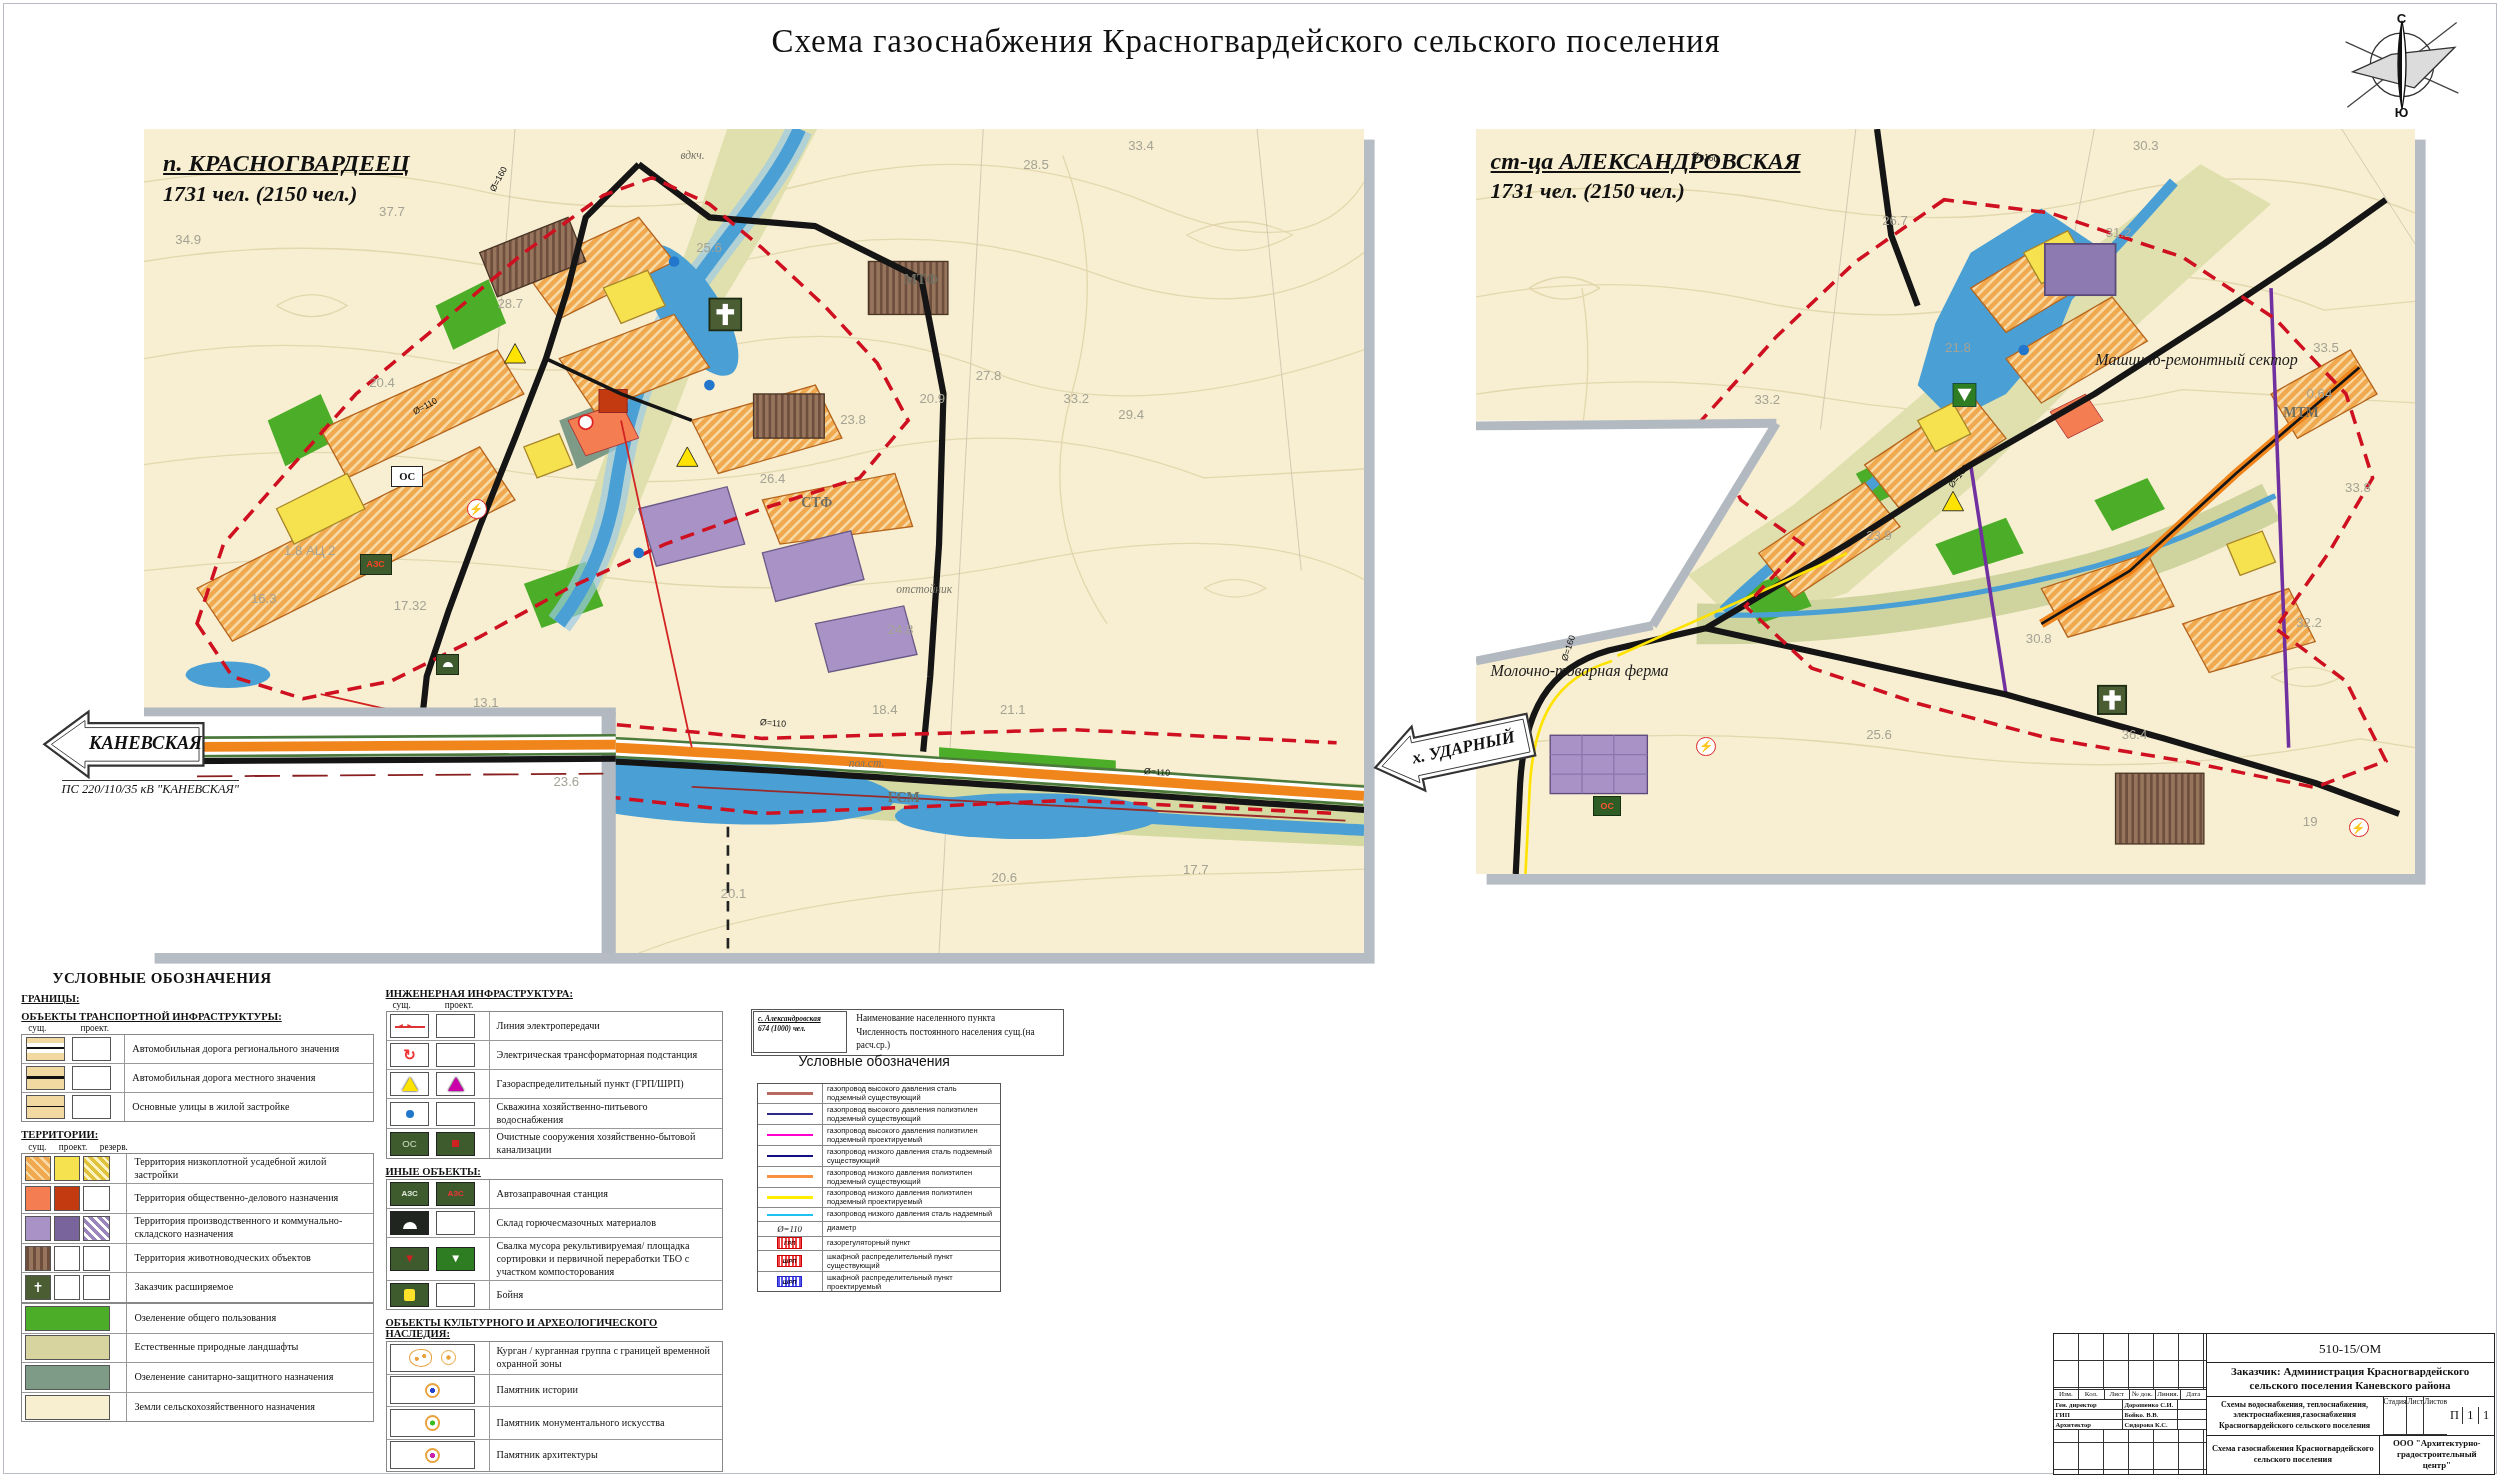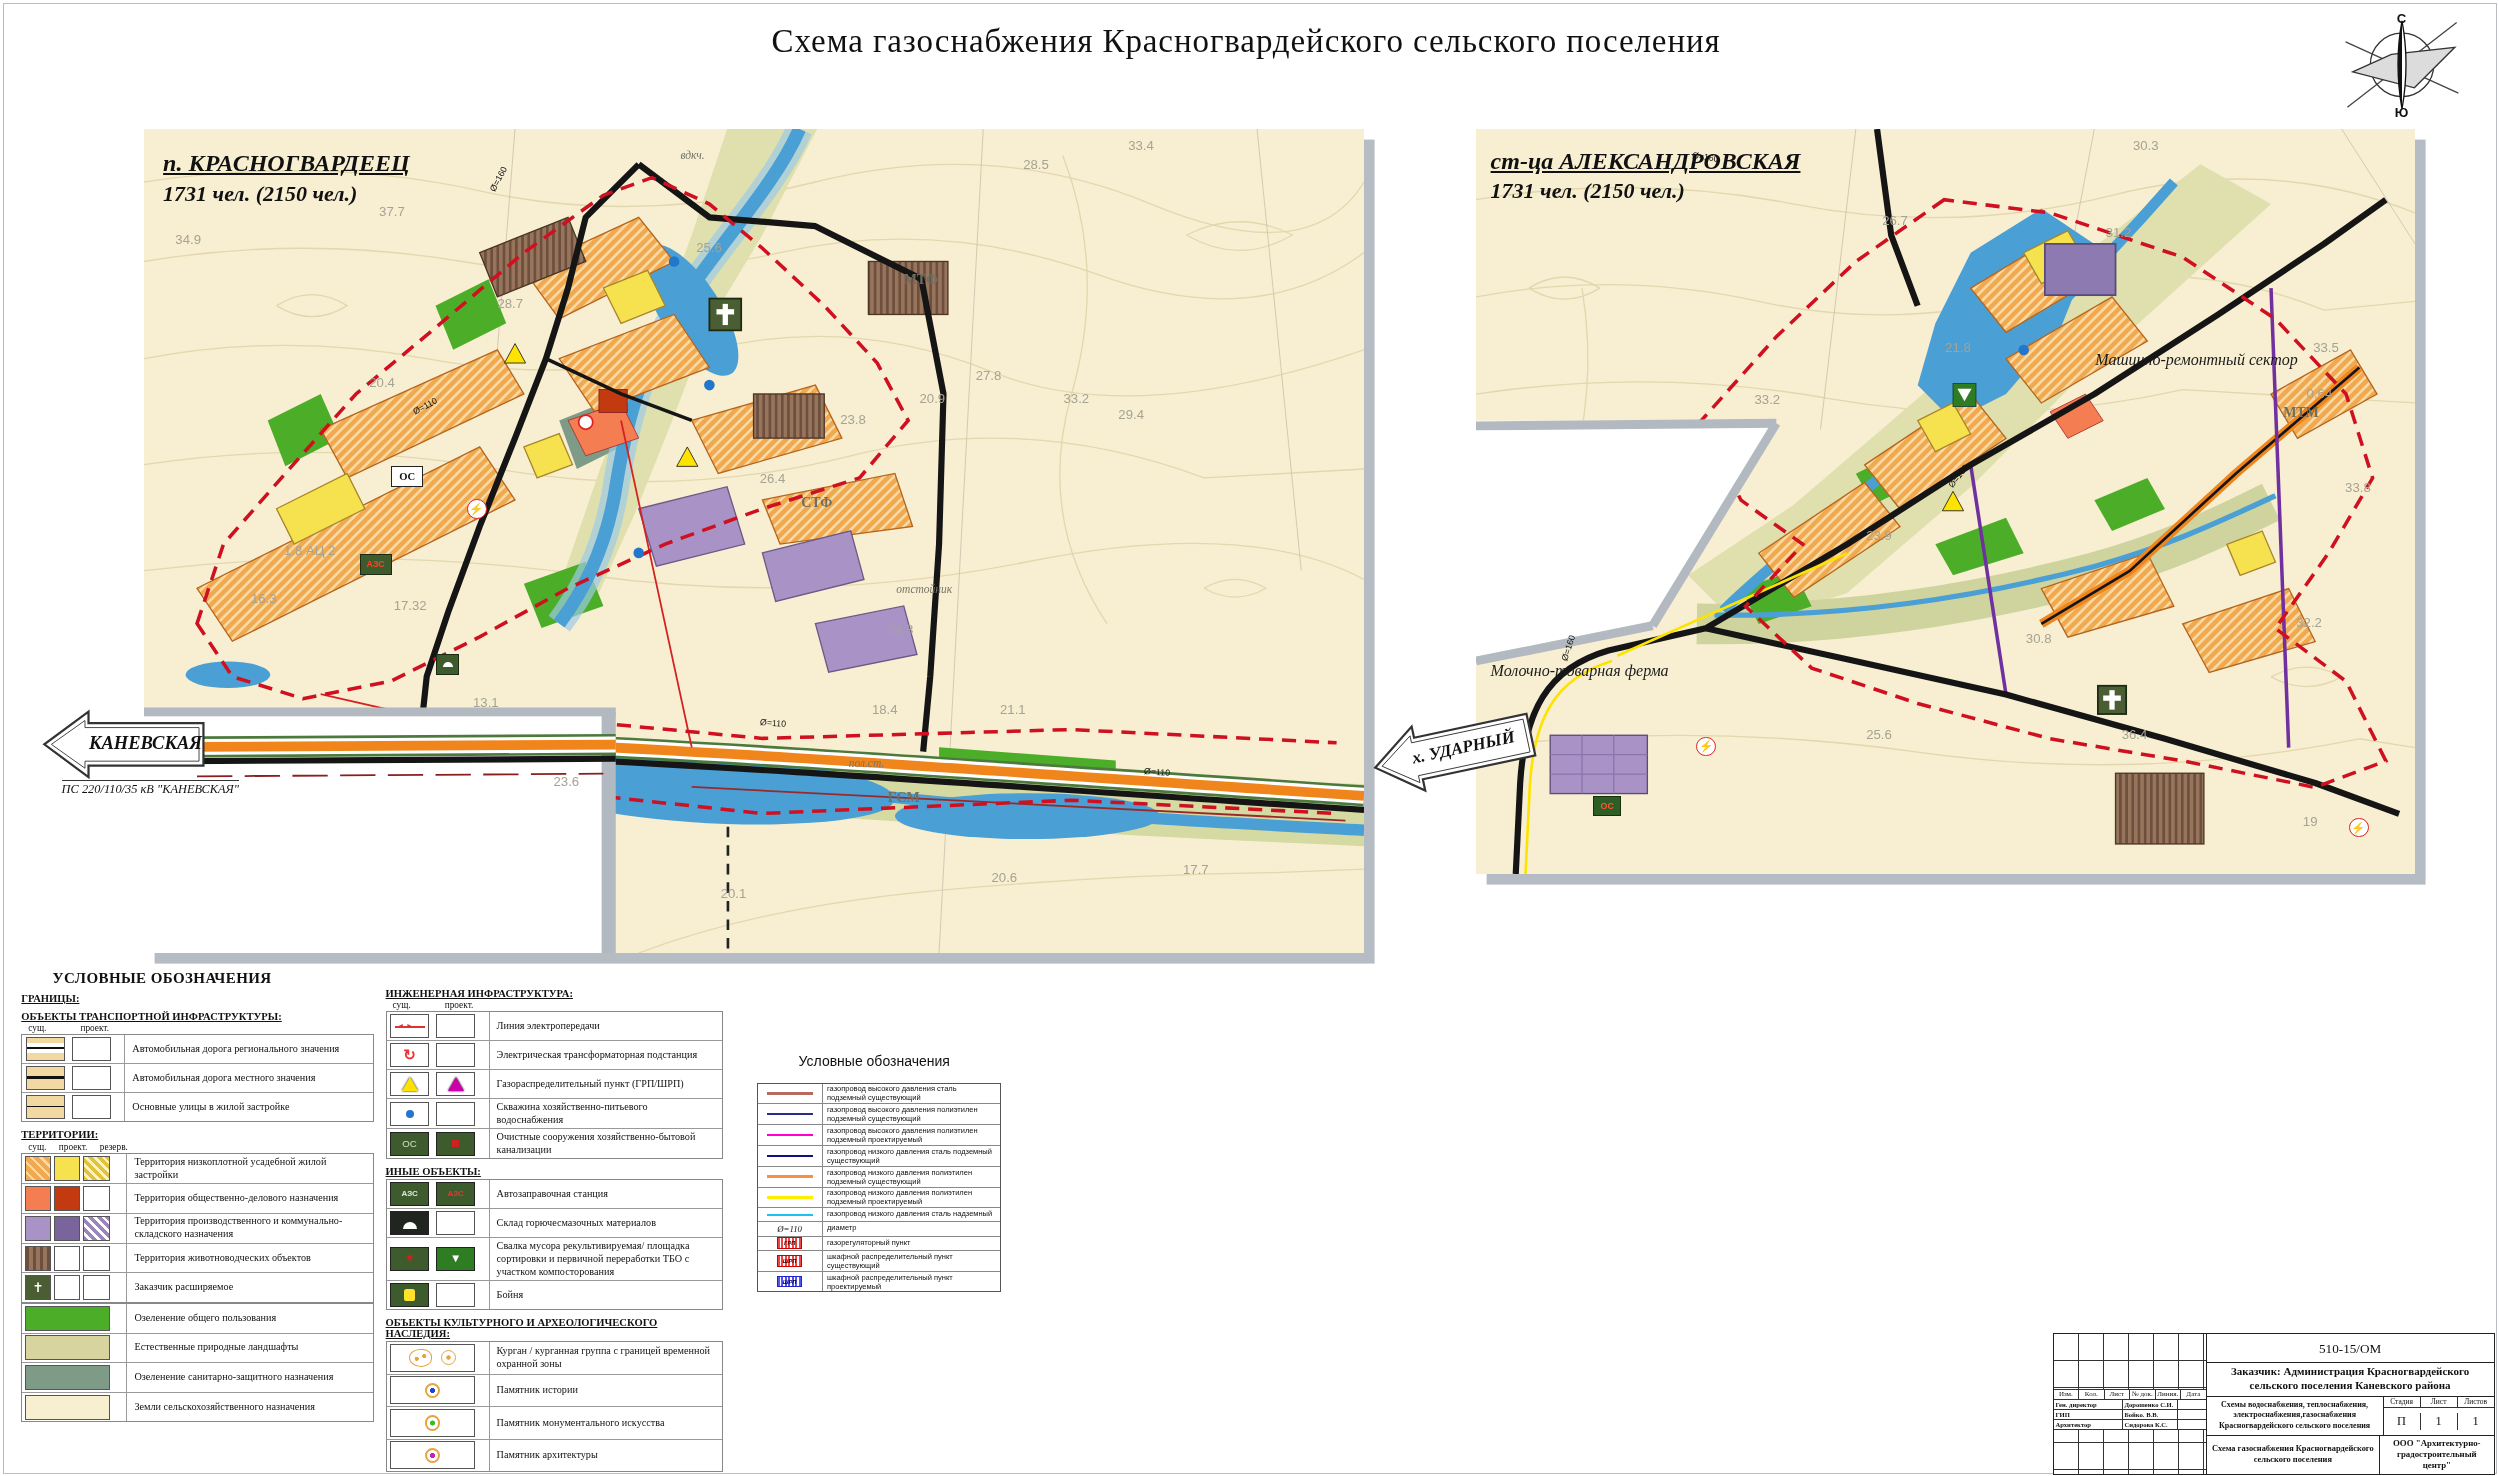--- a/index.html
+++ b/index.html
@@ -130,21 +130,21 @@
   .tb-col:last-child{border-right:none}
   .tb-role-row{display:grid;grid-template-columns:69px 55px 1fr;border-bottom:0.9px solid #333;font-size:6.6px;font-weight:bold}
   .tb-role-row span{padding:0.9px 1.8px;border-right:0.9px solid #333;white-space:nowrap;overflow:hidden}
   .tb-role-row span:last-child{border-right:none}
   .tb-empty2{flex:1;background:repeating-linear-gradient(180deg,rgba(0,0,0,0) 0 12.4px,#333 12.4px 13.2px),repeating-linear-gradient(90deg,rgba(0,0,0,0) 0 24px,#333 24px 25px)}
   .tb-right{flex:1;display:flex;flex-direction:column}
   .tb-code{border-bottom:1.8px solid #222;text-align:center;font-size:13.2px;padding:7px 0 5.3px}
   .tb-customer{border-bottom:1.8px solid #222;text-align:center;font-size:11px;font-weight:bold;padding:2.6px 3.5px;line-height:1.25}
   .tb-mid{display:flex;border-bottom:1.8px solid #222;flex:1}
   .tb-project{flex:1;font-size:8px;font-weight:bold;text-align:center;padding:1.8px 2.6px;line-height:1.3;border-right:1.8px solid #222;display:flex;align-items:center;justify-content:center}
-  .tb-stage{flex:0 0 110px;display:flex;flex-direction:column}
+  .tb-stage{flex:0 0 110px;display:flex;flex-direction:row}
   .tb-stage-h{display:flex;border-bottom:0.9px solid #333;font-size:7.5px;text-align:center}
   .tb-stage-h span,.tb-stage-v span{flex:1;border-right:0.9px solid #333;padding:0.9px 0;text-align:center}
   .tb-stage-h span:last-child,.tb-stage-v span:last-child{border-right:none}
   .tb-stage-v{display:flex;flex:1;align-items:center;font-size:12.4px}
   .tb-bottom{display:flex;flex:0 0 35px}
   .tb-sheetname{flex:1;font-size:8.4px;font-weight:bold;text-align:center;border-right:1.8px solid #222;display:flex;align-items:center;justify-content:center;padding:1.8px;line-height:1.3}
   .tb-company{flex:0 0 110px;font-size:8.8px;font-weight:bold;text-align:center;display:flex;align-items:center;justify-content:center;padding:1.8px;line-height:1.3}
 </style>
 </head>
 <body>
@@ -810,20 +810,30 @@
 
         <div class="lrow">
           <span class="swcell">
             <span class="swh h-arch"></span>
           </span>
           <span class="llabel">Памятник архитектуры</span>
         </div>
       </div>
   </div>
 
+  <div class="sample-box">
+    <span class="sample-left">
+      <span class="s1">с. Александровская</span><br>
+      <span>674 (1000) чел.</span>
+    </span>
+    <span class="sample-right">
+      <span>Наименование населенного пункта</span><br>
+      <span>Численность постоянного населения сущ.(на расч.ср.)</span>
+    </span>
+  </div>
   <div class="pipes-title">Условные обозначения</div>
   <div class="pl-table">
 
       <div class="pl-row">
         <span class="pl-swc">
           <i class="pl-line" style="background:#b96a60;height:2.6px"></i>
         </span>
         <span class="pl-label">газопровод высокого давления сталь подземный существующий</span>
       </div>
 

